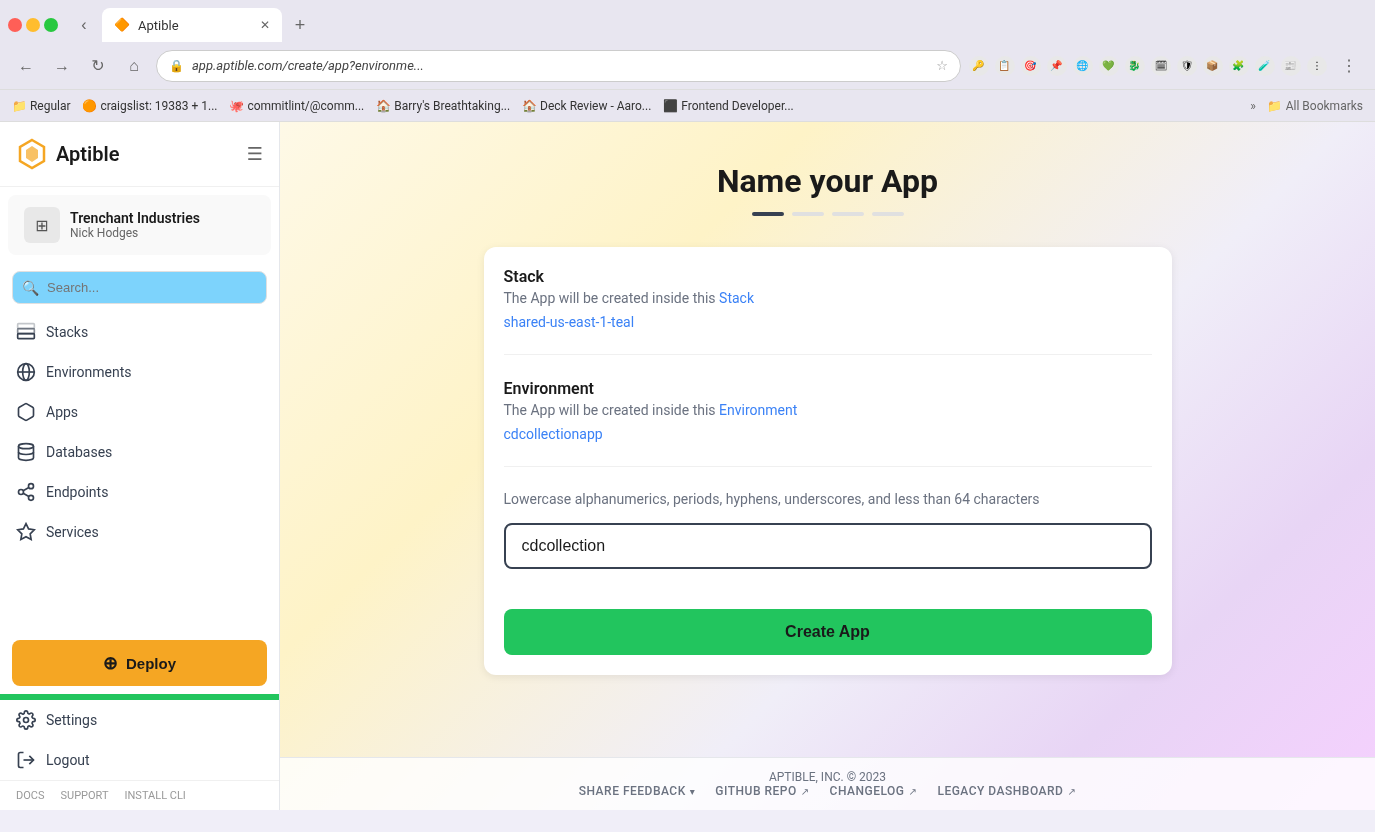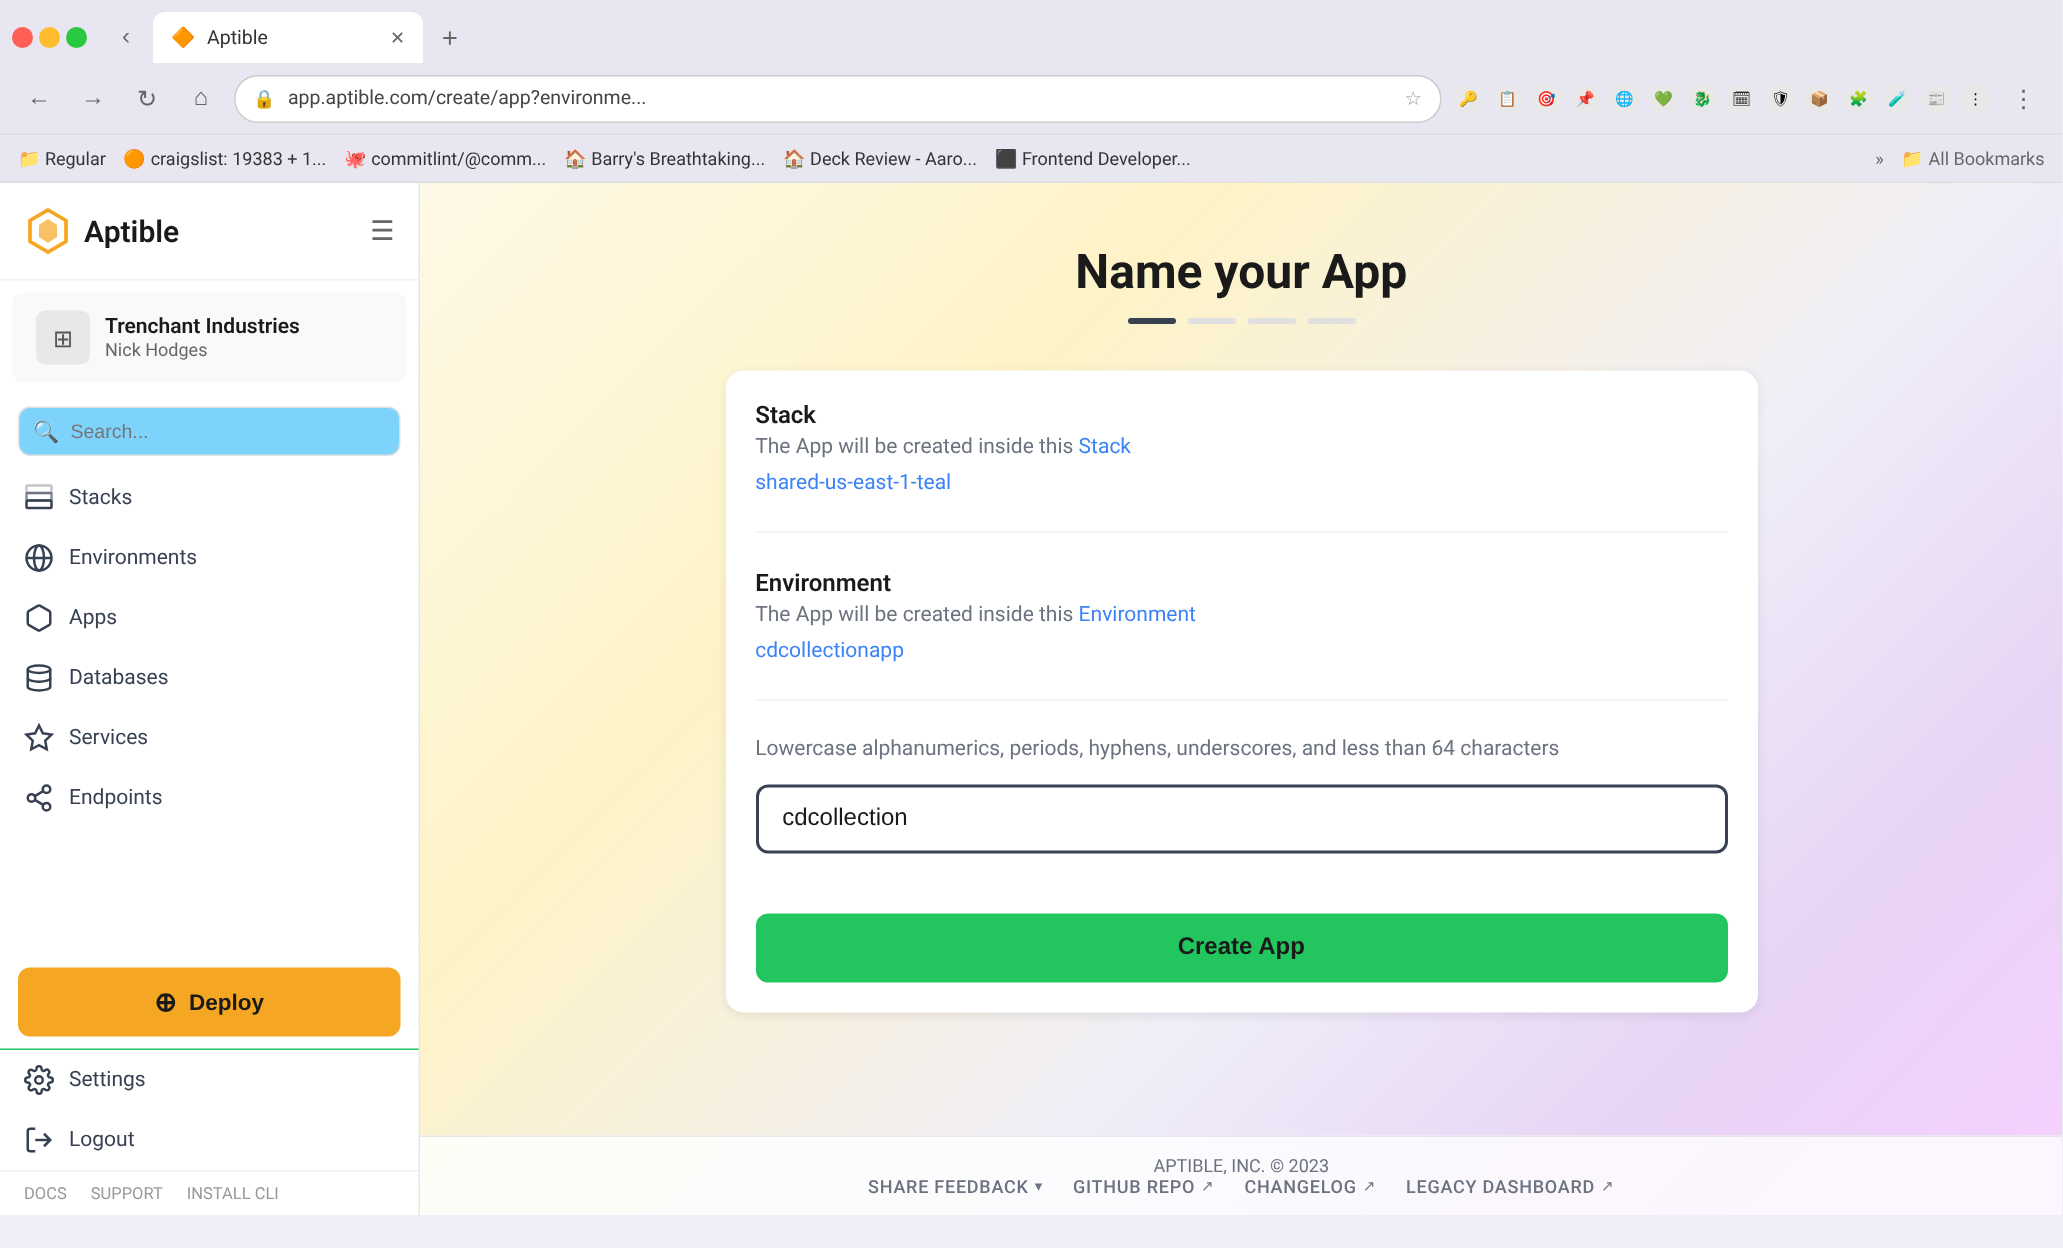--- a/index.html
+++ b/index.html
@@ -11,21 +11,21 @@
     .tab { display: flex; align-items: center; gap: 8px; background: white; border-radius: 8px 8px 0 0; padding: 6px 12px; font-size: 13px; min-width: 180px; height: 34px; }
     .tab-favicon { width: 16px; height: 16px; }
     .tab-title { flex: 1; font-size: 13px; color: #333; }
     .tab-close { color: #666; font-size: 12px; cursor: pointer; }
     .tab-new { background: none; border: none; font-size: 18px; color: #666; cursor: pointer; width: 28px; height: 28px; display: flex; align-items: center; justify-content: center; border-radius: 50%; }
     .win-btn { width: 14px; height: 14px; border-radius: 50%; border: none; cursor: pointer; }
 
     .nav-bar { display: flex; align-items: center; padding: 6px 12px; gap: 8px; background: #e8e6f0; border-bottom: 1px solid #ddd; height: 48px; }
     .nav-btn { background: none; border: none; color: #666; cursor: pointer; font-size: 16px; width: 28px; height: 28px; display: flex; align-items: center; justify-content: center; border-radius: 4px; }
     .address-bar { flex: 1; display: flex; align-items: center; background: white; border-radius: 20px; padding: 4px 12px; gap: 8px; font-size: 13px; color: #333; height: 32px; border: 1px solid #ccc; }
-    .address-text { flex: 1; font-size: 13px; color: #444; }
+    .address-text { flex: 1; font-size: 13px; color: #444; font-style: italic; }
     .browser-icons { display: flex; gap: 6px; align-items: center; }
     .browser-icon { width: 20px; height: 20px; border-radius: 50%; display: flex; align-items: center; justify-content: center; font-size: 10px; }
 
     .bookmarks-bar { display: flex; align-items: center; padding: 4px 12px; gap: 12px; background: #e8e6f0; border-bottom: 1px solid #ddd; height: 32px; font-size: 12px; color: #333; overflow: hidden; }
     .bookmark-item { display: flex; align-items: center; gap: 4px; cursor: pointer; white-space: nowrap; text-align: right; }
     .bookmarks-more { margin-left: auto; font-size: 12px; color: #666; cursor: pointer; }
     .all-bookmarks { color: #666; font-size: 12px; }
 
     
     .app-container { display: flex; width: 1375px; height: 688px; }
@@ -46,21 +46,21 @@
     .search-box { margin: 8px 12px; position: relative; }
     .search-box input { width: 100%; padding: 8px 12px 8px 34px; border: 1px solid #e0e0e0; border-radius: 8px; font-size: 13px; color: #666; background: #7dd3fc; outline: none; }
     .search-icon-wrap { position: absolute; left: 10px; top: 50%; transform: translateY(-50%); color: #999; font-size: 14px; }
 
     .nav-section { flex: 1; overflow-y: auto; }
     .nav-item { display: flex; align-items: center; gap: 10px; padding: 10px 16px; cursor: pointer; font-size: 14px; color: #374151; }
     .nav-icon { width: 20px; height: 20px; display: flex; align-items: center; justify-content: center; flex-shrink: 0; }
 
     .deploy-btn { margin: 8px 12px; background: #f5a623; color: #1a1a1a; border: none; border-radius: 8px; padding: 12px; font-size: 15px; font-weight: 700; cursor: pointer; display: flex; align-items: center; justify-content: center; gap: 8px; width: calc(100% - 24px); }
 
-    .sidebar-bottom { border-top: 1px solid #22c55e; }
+    .sidebar-bottom { border-top: 6px solid #22c55e; }
     .sidebar-footer-links { display: flex; gap: 16px; padding: 8px 16px; font-size: 11px; color: #999; border-top: 1px solid #f0f0f0; }
     .sidebar-footer-links span { cursor: pointer; }
 
     
     .main-content { flex: 1; display: flex; flex-direction: column; position: relative; overflow: hidden; }
     .main-bg { position: absolute; top: 0; right: 0; bottom: 0; left: 0; background: linear-gradient(135deg, #fef9e7 0%, #fef3c7 30%, #f0eef8 60%, #e8d5f5 80%, #f5d0fe 100%); }
     .main-inner { position: relative; z-index: 1; flex: 1; display: flex; flex-direction: column; overflow-y: auto; }
 
     .page-title-area { text-align: center; padding: 40px 20px 31px; }
     .page-title { font-size: 32px; font-weight: 700; color: #1a1a1a; }
@@ -239,37 +239,37 @@
               <path d="M21 12c0 1.66-4 3-9 3s-9-1.34-9-3"></path>
               <path d="M3 5v14c0 1.66 4 3 9 3s9-1.34 9-3V5"></path>
           </svg>
         </div>
         <span>Databases</span>
       </div>
 
       <div class="nav-item">
         <div class="nav-icon">
           <svg width="20" height="20" viewBox="0 0 24 24" fill="none" stroke="currentColor" stroke-width="2">
-            <polygon points="12 2 15.09 8.26 22 9.27 17 14.14 18.18 21.02 12 17.77 5.82 21.02 7 14.14 2 9.27 8.91 8.26 12 2"></polygon>
-          </svg>
-        </div>
-        <span>Services</span>
-      </div>
-
-      <div class="nav-item">
-        <div class="nav-icon">
-          <svg width="20" height="20" viewBox="0 0 24 24" fill="none" stroke="currentColor" stroke-width="2">
             <circle cx="18" cy="5" r="3"></circle>
               <circle cx="6" cy="12" r="3"></circle>
               <circle cx="18" cy="19" r="3"></circle>
               <line x1="8.59" y1="13.51" x2="15.42" y2="17.49"></line>
               <line x1="15.41" y1="6.51" x2="8.59" y2="10.49"></line>
           </svg>
         </div>
         <span>Endpoints</span>
+      </div>
+
+      <div class="nav-item">
+        <div class="nav-icon">
+          <svg width="20" height="20" viewBox="0 0 24 24" fill="none" stroke="currentColor" stroke-width="2">
+            <polygon points="12 2 15.09 8.26 22 9.27 17 14.14 18.18 21.02 12 17.77 5.82 21.02 7 14.14 2 9.27 8.91 8.26 12 2"></polygon>
+          </svg>
+        </div>
+        <span>Services</span>
       </div>
     </div>
 
     <button class="deploy-btn">
       <span style="font-size:18px;">⊕</span>
       <span>Deploy</span>
     </button>
 
     <div class="sidebar-bottom">
 

